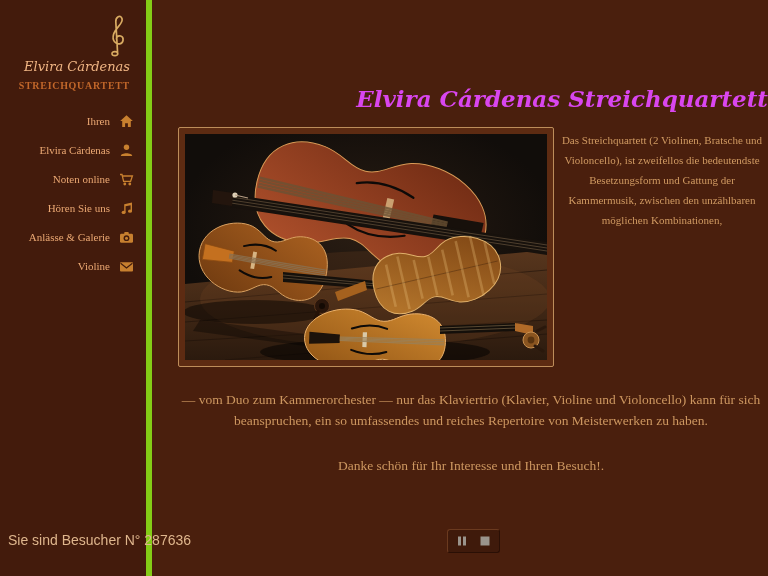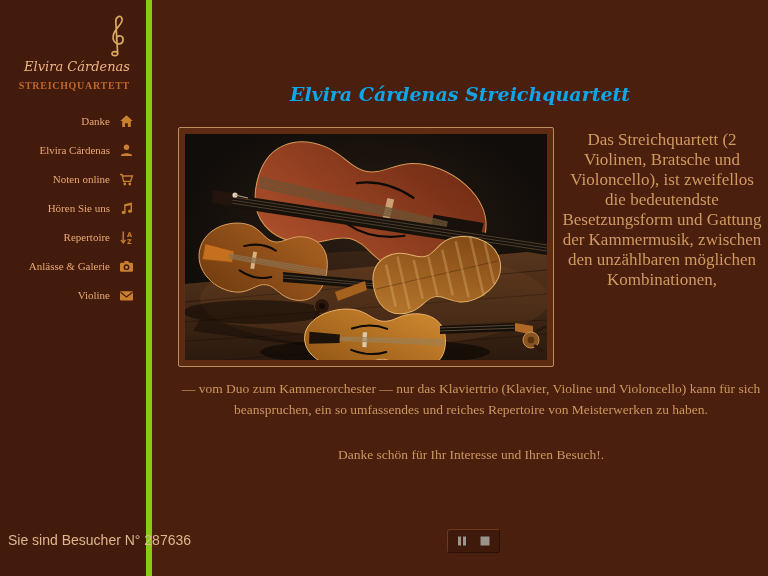--- a/index.html
+++ b/index.html
@@ -28,35 +28,35 @@
     display:flex;justify-content:flex-end;align-items:center;
     height:22px;margin-bottom:7px;padding-right:12px;
     color:#eba873;font-size:11px;text-decoration:none;cursor:pointer;
   }
   .nav-item .nav-label{white-space:nowrap;}
   .nav-item .icon{width:15px;height:15px;margin-left:9px;color:#c8802f;flex:0 0 auto;}
   .nav-item .icon svg{display:block;width:15px;height:15px;}
   
   .main{position:absolute;left:152px;top:0;width:616px;height:576px;}
   .page-title{
-    position:absolute;top:70px;left:0;width:616px;text-align:center;
+    position:absolute;top:70px;left:0;width:616px;text-align:right;
     font-family:"DejaVu Serif", serif;font-style:italic;
-    font-size:19px;color:#0ea5e9;white-space:nowrap;
+    font-size:23px;color:#d946ef;white-space:nowrap;
   }
   .photo-frame{
     position:absolute;left:26px;top:127px;width:362px;height:226px;
     background:#5d2b12;padding:6px;border:1px solid #bd8d5a;border-radius:2px;
   }
   .photo-frame svg{display:block;}
   .intro{
     position:absolute;left:408px;top:130px;width:204px;text-align:center;
-    font-size:17px;line-height:20px;color:#d09a62;
+    font-size:11px;line-height:20px;color:#d09a62;
   }
   .paragraphs{
-    position:absolute;left:28px;right:6px;top:378px;text-align:center;
+    position:absolute;left:28px;right:6px;top:389px;text-align:center;
     font-size:13.5px;line-height:21px;color:#cd9760;
   }
   .paragraphs p{margin:0 0 24px 0;}
   
   .counter{
     position:absolute;left:8px;top:532px;
     font-family:"Liberation Sans", sans-serif;font-size:14px;color:#dfb68d;
   }
   .audio{
     position:absolute;left:447px;top:529px;display:flex;gap:7px;align-items:center;
@@ -77,21 +77,21 @@
   <div class="clef">
     <svg viewBox="0 0 26 46" width="26" height="46">
       <path d="M12.8,42.5 c0.2,2.8 -5.6,3 -5.8,0.2 c-0.2,-2.6 5.2,-3 5.6,-0.4 l-1.8,-31.5 c-0.3,-5 4.6,-7.6 6.2,-3.2 c1.7,4.6 -6.4,8.8 -8.4,15.6 c-1.9,6.6 2.4,10.4 6.2,9.6 c3.8,-0.8 4.6,-6.6 0.9,-7.8 c-3.1,-1 -5.1,1.9 -4,4.2" fill="none" stroke="#d9ab62" stroke-width="1.7" stroke-linecap="round"></path>
     </svg>
   </div>
   <div class="brand-name">Elvira Cárdenas</div>
   <div class="brand-sub">STREICHQUARTETT</div>
 
   <nav class="nav">
     <a class="nav-item">
-      <span class="nav-label">Danke</span>
+      <span class="nav-label">Ihren</span>
       <span class="icon">
         <svg viewBox="0 0 15 15" fill="currentColor">
             <path d="M7.5,1.2 L13.8,7 H11.8 V13 H8.9 V9.2 H6.1 V13 H3.2 V7 H1.2 Z"></path>
           </svg>
       </span>
     </a>
     <a class="nav-item">
       <span class="nav-label">Elvira Cárdenas</span>
       <span class="icon">
         <svg viewBox="0 0 15 15" fill="currentColor">
@@ -110,31 +110,20 @@
         </svg>
       </span>
     </a>
     <a class="nav-item">
       <span class="nav-label">Hören Sie uns</span>
       <span class="icon">
         <svg viewBox="0 0 15 15" fill="currentColor">
           <ellipse cx="4.6" cy="11.4" rx="2" ry="1.6"></ellipse>
             <ellipse cx="11" cy="10.2" rx="2" ry="1.6"></ellipse>
           <path d="M5.2,11.4 L6.6,11.4 L6.6,5.2 L11.6,4.2 L11.6,10.2 L13,10.2 L13,1.6 L5.2,3.2 Z"></path>
-        </svg>
-      </span>
-    </a>
-    <a class="nav-item">
-      <span class="nav-label">Repertoire</span>
-      <span class="icon">
-        <svg viewBox="0 0 15 15">
-          <path d="M4.2,1.5 V12" stroke="currentColor" stroke-width="1.4" fill="none"></path>
-          <path d="M2,9.8 L4.2,12.8 L6.4,9.8" stroke="currentColor" stroke-width="1.4" fill="none"></path>
-          <text x="8" y="6.5" font-size="6.5" font-weight="bold" fill="currentColor" font-family="DejaVu Sans, sans-serif">A</text>
-          <text x="8" y="13.8" font-size="6.5" font-weight="bold" fill="currentColor" font-family="DejaVu Sans, sans-serif">Z</text>
         </svg>
       </span>
     </a>
     <a class="nav-item">
       <span class="nav-label">Anlässe &amp; Galerie</span>
       <span class="icon">
         <svg viewBox="0 0 15 15">
           <rect x="5.2" y="2" width="4.6" height="2.6" rx="1" fill="currentColor"></rect>
           <rect x="1" y="3.8" width="13" height="9" rx="1.4" fill="currentColor"></rect>
           <circle cx="7.5" cy="8.2" r="2.9" fill="#431b0c"></circle>

